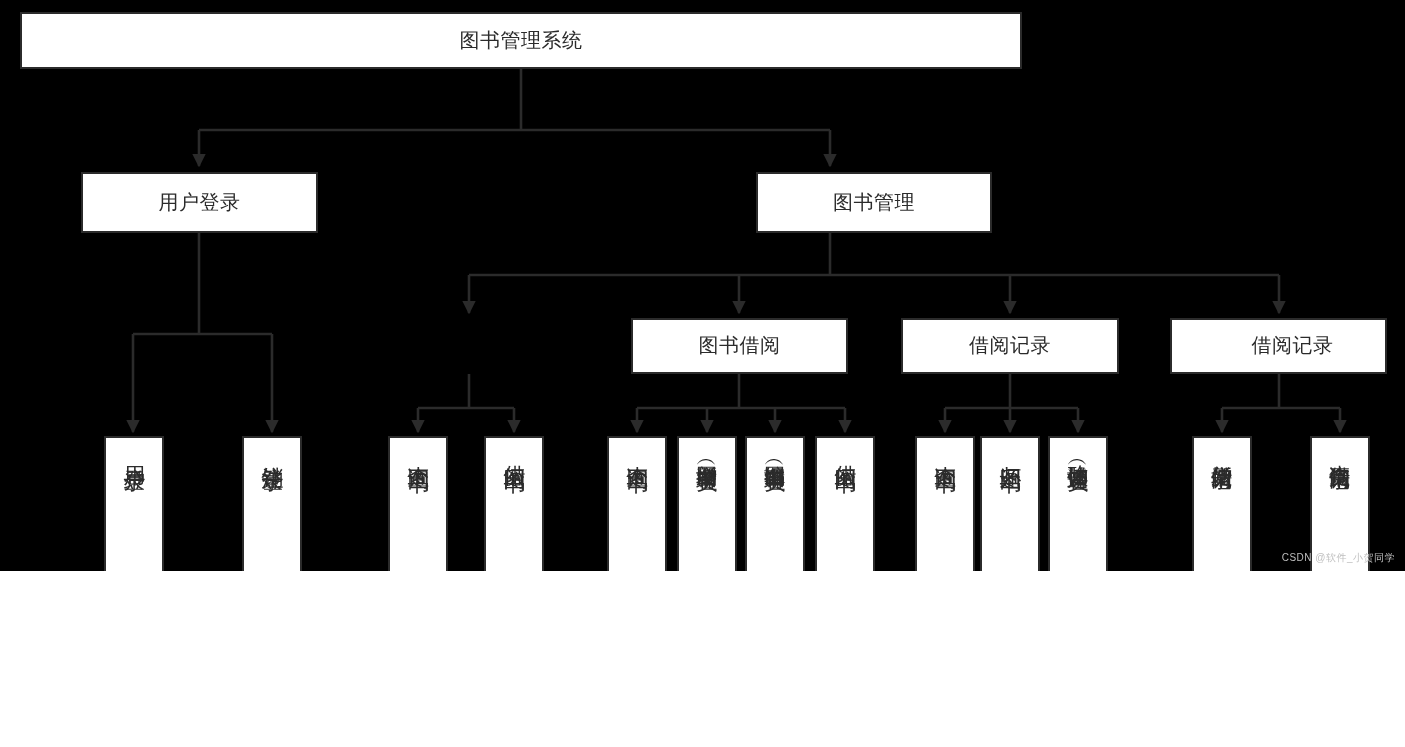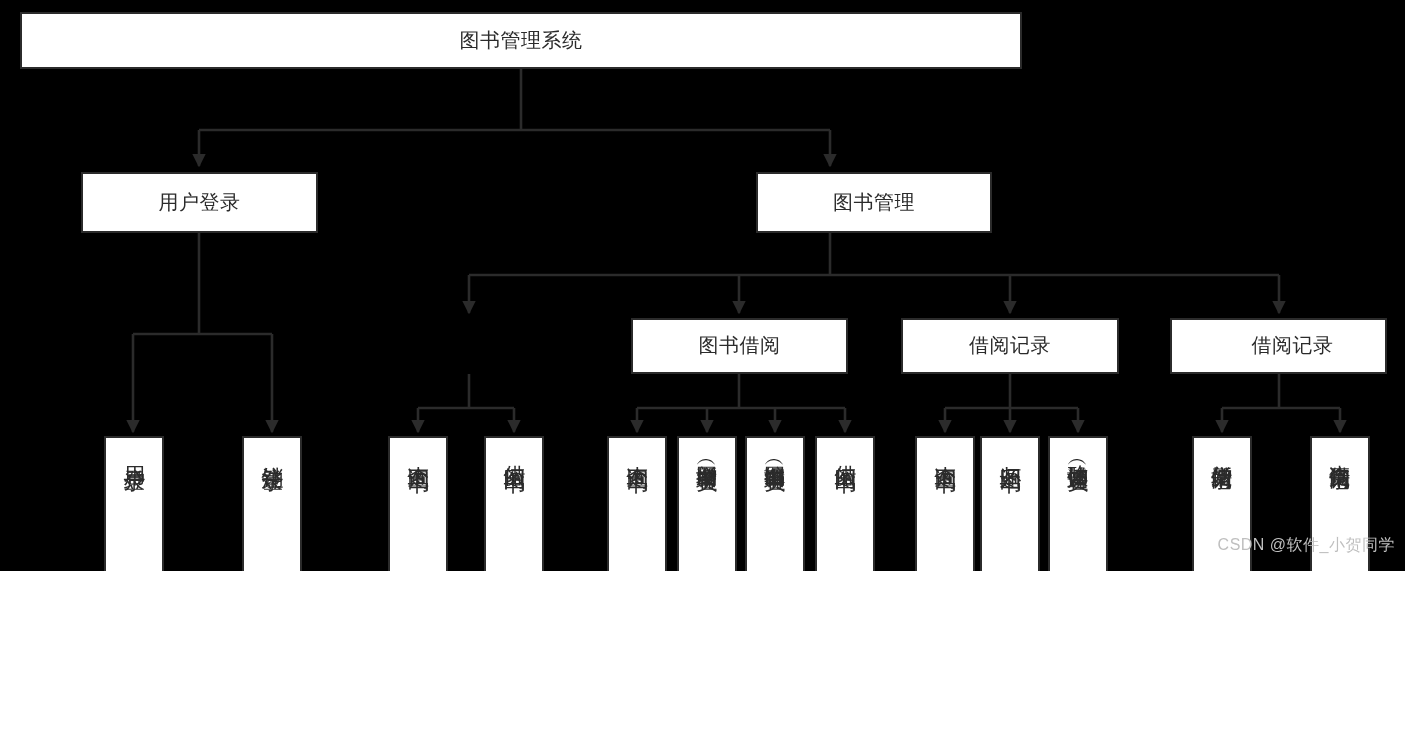--- a/index.html
+++ b/index.html
@@ -53,23 +53,23 @@
     white-space: nowrap;
     display: block;
   }
   .node.vertical.tall .label {
     font-size: 21px;
     letter-spacing: 1px;
   }
   #watermark {
     position: absolute;
     right: 10px;
-    bottom: 15px;
+    bottom: 6px;
     color: #bfbfbf;
-    font-size: 16px;
+    font-size: 10px;
     letter-spacing: 0.5px;
     z-index: 3;
     white-space: nowrap;
   }
 </style>
 </head>
 <body>
 
 <div id="stage">
 

